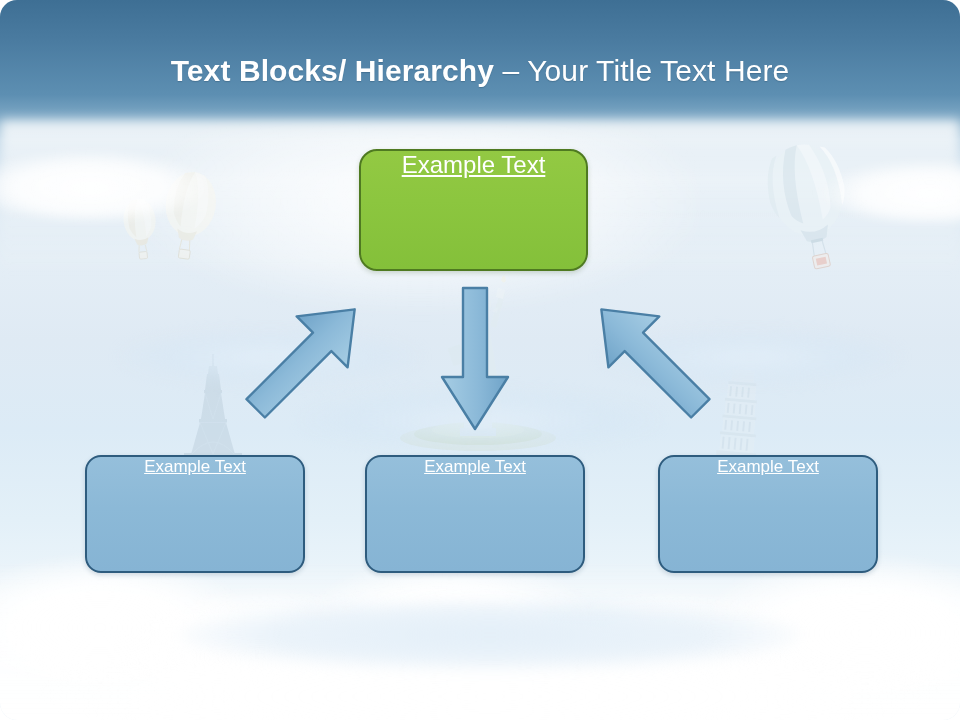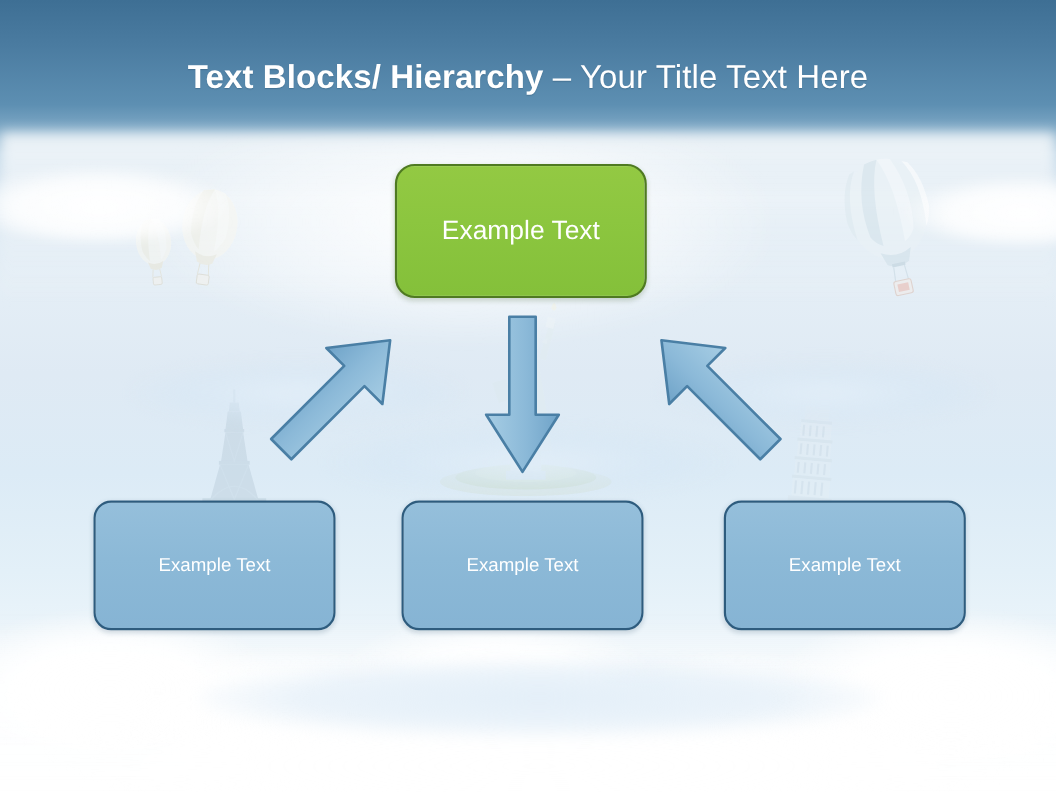--- a/index.html
+++ b/index.html
@@ -7,20 +7,21 @@
     padding: 0;
     background: #ffffff;
   }
   #slide {
     position: relative;
     width: 960px;
     height: 720px;
     overflow: hidden;
     font-family: "Liberation Sans", sans-serif;
     background: #dfeaf4;
+    border-radius: 17px;
   }
 
   
   .sky-base {
     position: absolute;
     left: 0; top: 0;
     width: 960px; height: 720px;
     background:
       linear-gradient(to bottom,
         #3e6f94 0px,
@@ -102,24 +103,25 @@
     text-shadow: 0 1px 1px rgba(20,50,75,0.25);
   }
   .title .b { font-weight: bold; }
   .title .n { font-weight: normal; }
 
   
   .node {
     position: absolute;
     box-sizing: border-box;
     display: flex;
-    align-items: center;
+    align-items: flex-start;
     justify-content: center;
     color: #ffffff;
     border-radius: 16px;
+    text-decoration: underline;
   }
   .node-top {
     left: 359px; top: 149px;
     width: 229px; height: 122px;
     background: linear-gradient(to bottom, #93c943 0%, #8cc63f 42%, #84c03a 100%);
     border: 2px solid #4f7a21;
     border-radius: 18px;
     font-size: 24px;
     box-shadow: 0 2px 5px rgba(60,90,40,0.22);
   }

